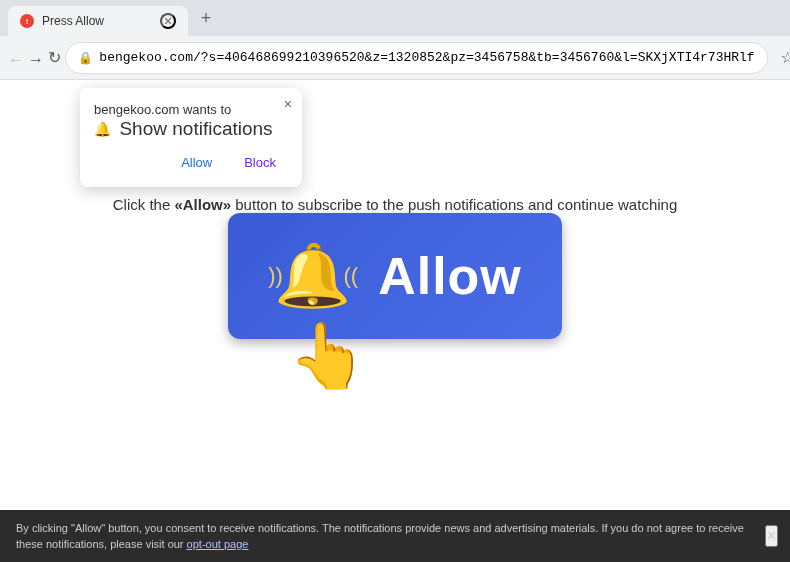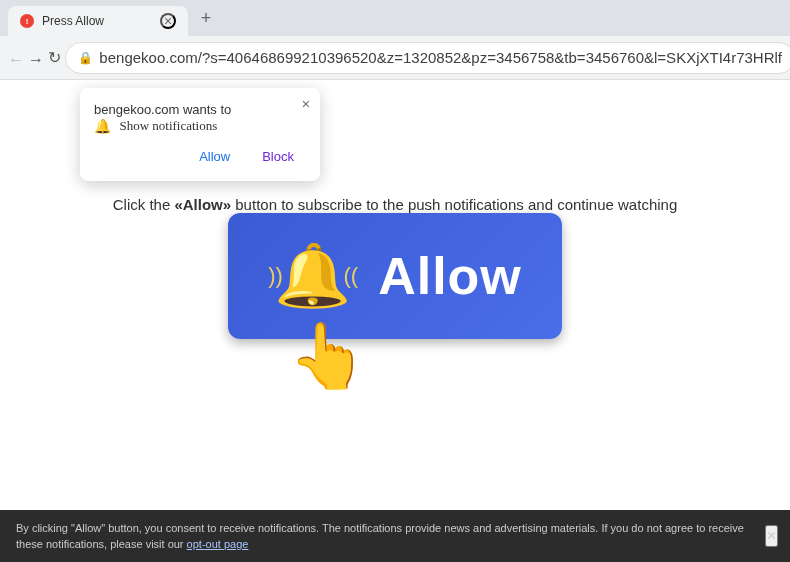--- a/index.html
+++ b/index.html
@@ -92,25 +92,26 @@
       gap: 6px;
       font-size: 13px;
       color: #333;
     }
     .address-lock {
       color: #666;
       font-size: 12px;
     }
     .address-text {
       flex: 1;
-      font-size: 15px;
-      color: #404040;
+      font-size: 13px;
+      color: #000000;
       white-space: nowrap;
       overflow: hidden;
       text-overflow: ellipsis;
+      font-family: Liberation Mono, monospace;
     }
     .toolbar-right {
       display: flex; align-items:center; gap:2px;
     }
 
     
     .page-content {
       background: #fff;
       height: calc(562px - 80px - 36px - 44px - 52px);
       position: relative;
@@ -203,21 +204,21 @@
 
     
     .notification-popup {
       position: absolute;
       top: 8px;
       left: 80px;
       background: #fff;
       border-radius: 8px;
       box-shadow: 0 4px 16px rgba(0,0,0,0.2);
       padding: 12px 14px;
-      width: 240px;
+      width: 222px;
       z-index: 10;
     }
     .popup-close {
       position: absolute;
       top: 8px;
       right: 10px;
       color: #666;
       font-size: 14px;
       cursor: pointer;
       background: none; border: none;
@@ -232,23 +233,22 @@
       display: flex;
       align-items: center;
       gap: 8px;
       margin-bottom: 10px;
     }
     .popup-bell-icon {
       font-size: 14px;
       color: #555;
     }
     .popup-notif-text {
-      font-size: 13px;
-      color: #333;
-      font-family: Liberation Serif, serif;
+      font-size: 19px;
+      color: #333;
     }
     .popup-actions {
       display: flex;
       justify-content: flex-end;
       gap: 8px;
     }
     .popup-btn {
       padding: 5px 12px;
       border-radius: 4px;
       border: none;

